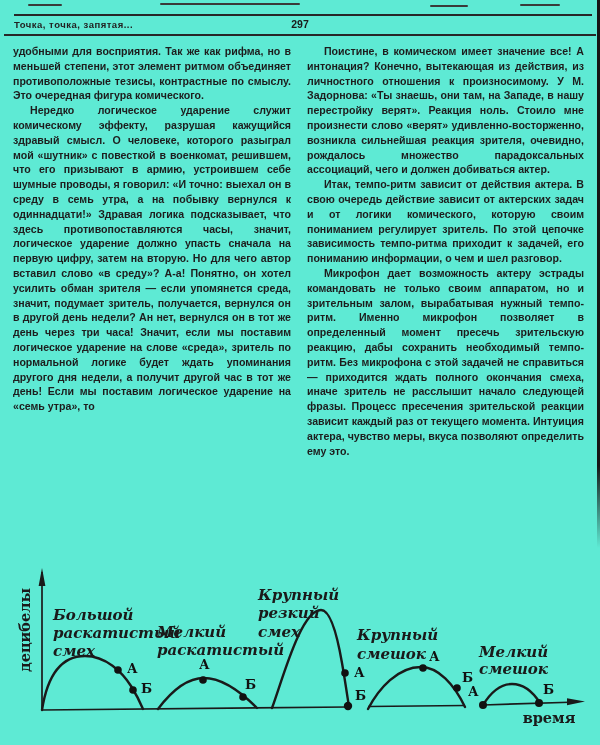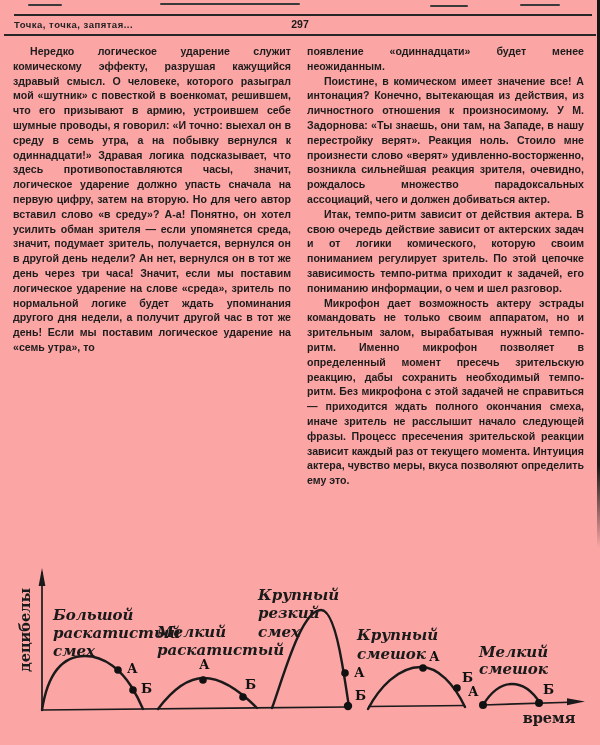--- a/index.html
+++ b/index.html
@@ -1,17 +1,17 @@
 <!DOCTYPE html>
 <html><head>
 <meta charset="utf-8">
 <style>
   html,body{margin:0;padding:0;}
   body{width:600px;height:745px;font-family:"Liberation Sans",sans-serif;}
-  .page{position:relative;width:600px;height:745px;background:#fca5a5;overflow:hidden;}
+  .page{position:relative;width:600px;height:745px;background:#5eead4;overflow:hidden;}
 
   
   .edge-strip{position:absolute;right:0;top:0;width:3px;height:548px;
     background:linear-gradient(to bottom,#161616 85%,rgba(22,22,22,0));}
   .dash{position:absolute;height:2px;background:#3a3a3a;border-radius:1px;}
 
   
   .rule{position:absolute;background:#272727;}
   .rule-top{left:14px;right:8px;top:14px;height:1.5px;}
   .rule-bottom{left:4px;right:4px;top:34px;height:1.8px;}
@@ -50,24 +50,24 @@
   <div class="dash" style="left:160px;top:3px;width:140px;"></div>
   <div class="dash" style="left:430px;top:5px;width:38px;"></div>
   <div class="dash" style="left:520px;top:4px;width:40px;"></div>
 
   <div class="rule rule-top"></div>
   <div class="running-title">Точка, точка, запятая...</div>
   <div class="page-number">297</div>
   <div class="rule rule-bottom"></div>
 
   <div id="col-left" class="col col-left">
+      <p class="para">удобными для восприятия. Так же как рифма, но в меньшей степени, этот элемент ритмом объединяет противоположные тезисы, контрастные по смыслу. Это очередная фигура комического.</p>
       <p class="para indent">Нередко логическое ударение служит комическому эффекту, разрушая кажущийся здравый смысл. О человеке, которого разыграл мой «шутник» с повесткой в военкомат, решившем, что его призывают в армию, устроившем себе шумные проводы, я говорил: «И точно: выехал он в среду в семь утра, а на побывку вернулся к одиннадцати!» Здравая логика подсказывает, что здесь противопоставляются часы, значит, логическое ударение должно упасть сначала на первую цифру, затем на вторую. Но для чего автор вставил слово «в среду»? А-а! Понятно, он хотел усилить обман зрителя — если упомянется среда, значит, подумает зритель, получается, вернулся он в другой день недели? Ан нет, вернулся он в тот же день через три часа! Значит, если мы поставим логическое ударение на слове «среда», зритель по нормальной логике будет ждать упоминания другого дня недели, а получит другой час в тот же день! Если мы поставим логическое ударение на «семь утра», то</p>
     </div>
   <div id="col-right" class="col col-right">
-      <p class="para">появление «одиннадцати» будет менее неожиданным.</p>
       <p class="para indent">Поистине, в комическом имеет значение все! А интонация? Конечно, вытекающая из действия, из личностного отношения к произносимому. У М. Задорнова: «Ты знаешь, они там, на Западе, в нашу перестройку верят». Реакция ноль. Стоило мне произнести слово «верят» удивленно-восторженно, возникла сильнейшая реакция зрителя, очевидно, рождалось множество парадоксальных ассоциаций, чего и должен добиваться актер.</p>
       <p class="para indent">Итак, темпо-ритм зависит от действия актера. В свою очередь действие зависит от актерских задач и от логики комического, которую своим пониманием регулирует зритель. По этой цепочке зависимость темпо-ритма приходит к задачей, его пониманию информации, о чем и шел разговор.</p>
       <p class="para indent">Микрофон дает возможность актеру эстрады командовать не только своим аппаратом, но и зрительным залом, вырабатывая нужный темпо-ритм. Именно микрофон позволяет в определенный момент пресечь зрительскую реакцию, дабы сохранить необходимый темпо-ритм. Без микрофона с этой задачей не справиться — приходится ждать полного окончания смеха, иначе зритель не расслышит начало следующей фразы. Процесс пресечения зрительской реакции зависит каждый раз от текущего момента. Интуиция актера, чувство меры, вкуса позволяют определить ему это.</p>
     </div>
 
   <svg class="figure" viewBox="0 0 600 189">
 
     <line class="axis" x1="42" y1="154" x2="42" y2="16"></line>
     <polygon class="arrow" points="42,12 38.6,30 45.4,30"></polygon>
     <text class="axis-label" transform="translate(30,74) rotate(-90)" text-anchor="middle">децибелы</text>

